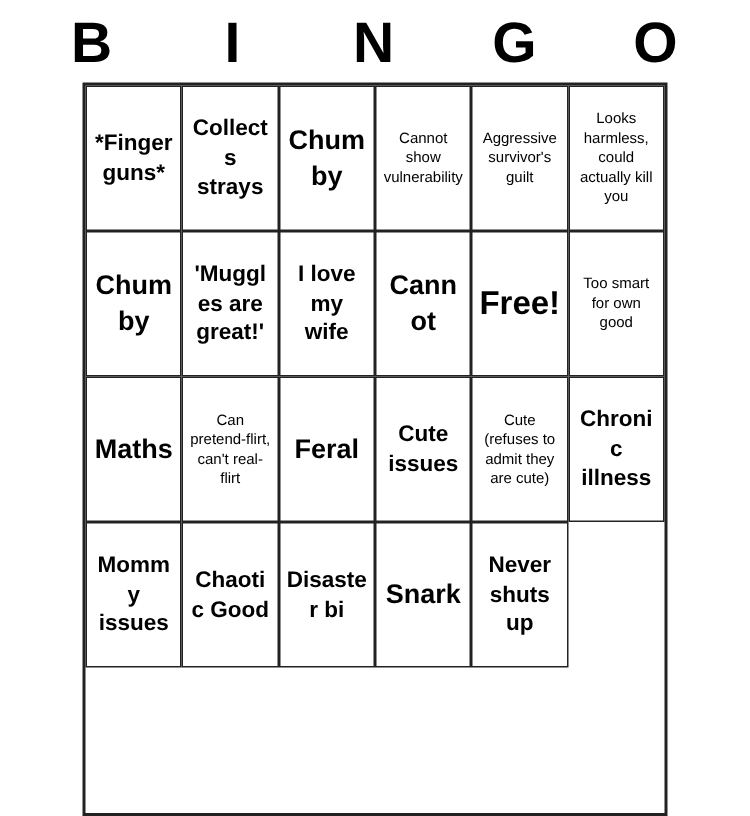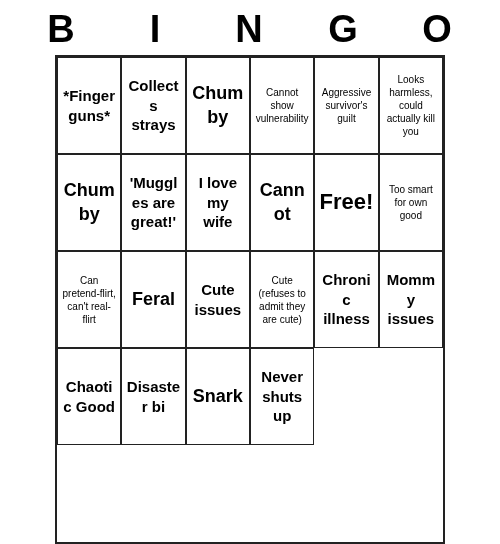--- a/index.html
+++ b/index.html
@@ -78,20 +78,21 @@
     <div class="cell large">Chumby</div>
     <div class="cell small">Cannot show vulnerability</div>
     <div class="cell small">Aggressive survivor's guilt</div>
     <div class="cell small">Looks harmless, could actually kill you</div>
     <div class="cell large">Chumby</div>
     <div class="cell medium">'Muggles are great!'</div>
     <div class="cell medium">I love my wife</div>
     <div class="cell large">Cannot</div>
     <div class="cell free">Free!</div>
     <div class="cell small">Too smart for own good</div>
+    <div class="cell large">Maths</div>
     <div class="cell small">Can pretend-flirt, can't real-flirt</div>
     <div class="cell large">Feral</div>
     <div class="cell medium">Cute issues</div>
     <div class="cell small">Cute (refuses to admit they are cute)</div>
     <div class="cell medium">Chronic illness</div>
     <div class="cell medium">Mommy issues</div>
     <div class="cell medium">Chaotic Good</div>
     <div class="cell medium">Disaster bi</div>
     <div class="cell large">Snark</div>
     <div class="cell medium">Never shuts up</div>

